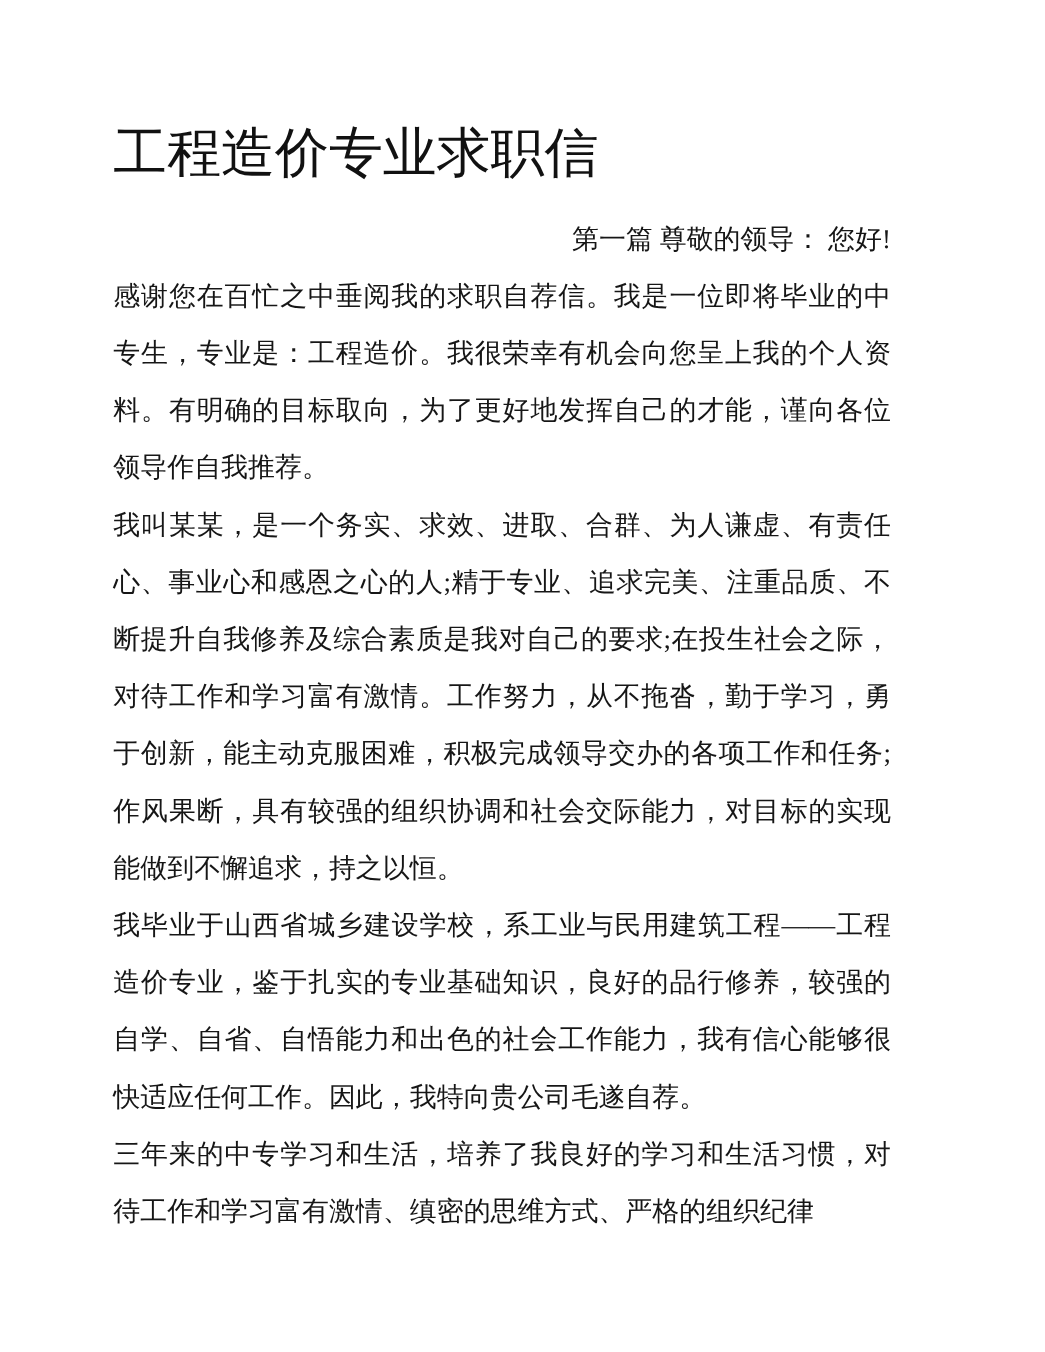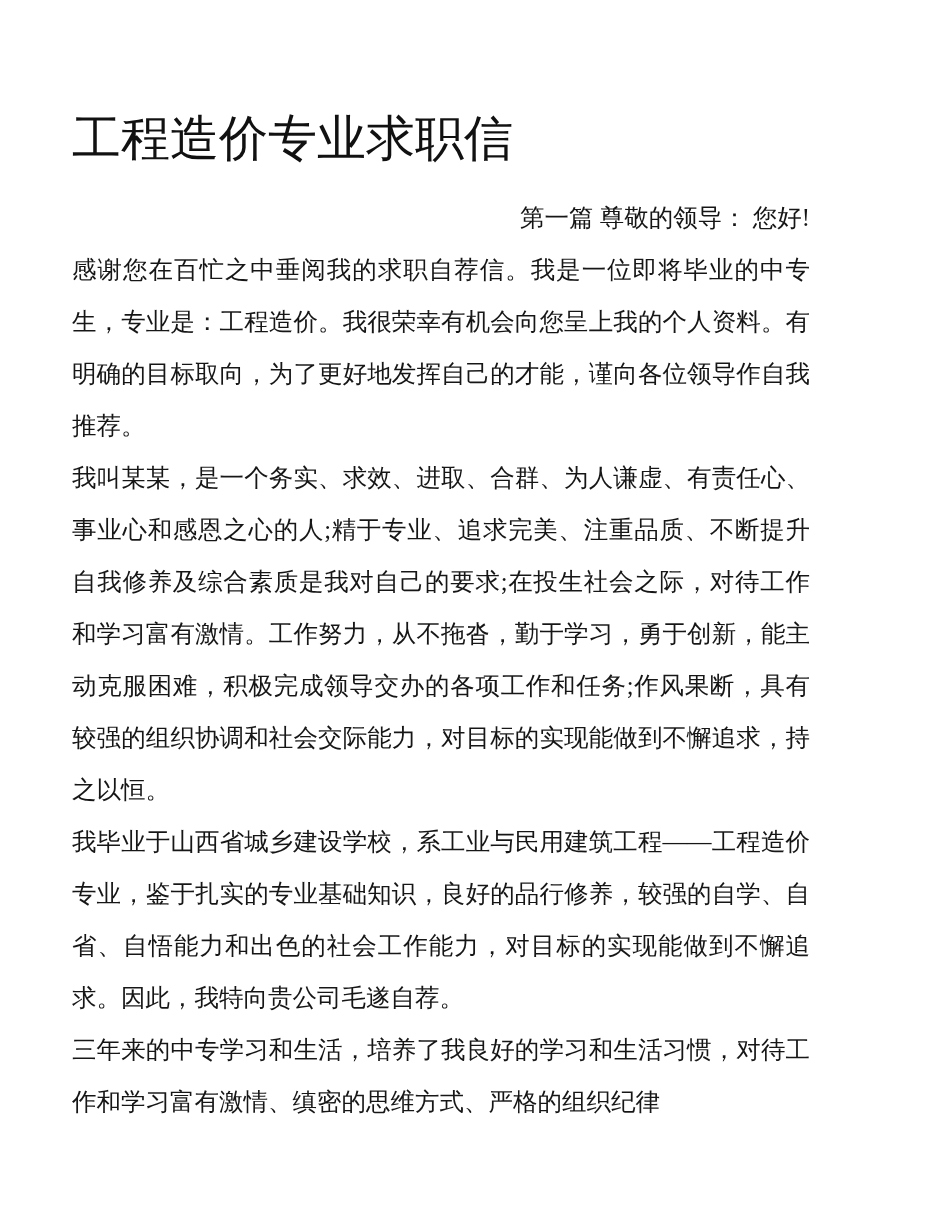--- a/index.html
+++ b/index.html
@@ -11,21 +11,21 @@
     width: 950px;
     height: 1229px;
     overflow: hidden;
     font-family: "Liberation Serif", "DejaVu Serif", serif;
     color: #111111;
   }
   .page {
     box-sizing: border-box;
     width: 950px;
     height: 1229px;
-    padding: 106px 140px 0 72px;
+    padding: 106px 140px 0 103px;
     background: #ffffff;
   }
   .doc-title {
     font-size: 49px;
     font-weight: 400;
     line-height: 1.35;
     margin: 0 0 20px 0;
     letter-spacing: 0;
     color: #111111;
     white-space: nowrap;
@@ -46,16 +46,16 @@
 </head>
 <body>
 
 <div class="page">
   <h1 class="doc-title">工程造价专业求职信</h1>
 
   <div class="doc-body">
     <p class="opening">第一篇 尊敬的领导： 您好!</p>
     <p>感谢您在百忙之中垂阅我的求职自荐信。我是一位即将毕业的中专生，专业是：工程造价。我很荣幸有机会向您呈上我的个人资料。有明确的目标取向，为了更好地发挥自己的才能，谨向各位领导作自我推荐。</p>
     <p>我叫某某，是一个务实、求效、进取、合群、为人谦虚、有责任心、事业心和感恩之心的人;精于专业、追求完美、注重品质、不断提升自我修养及综合素质是我对自己的要求;在投生社会之际，对待工作和学习富有激情。工作努力，从不拖沓，勤于学习，勇于创新，能主动克服困难，积极完成领导交办的各项工作和任务;作风果断，具有较强的组织协调和社会交际能力，对目标的实现能做到不懈追求，持之以恒。</p>
-    <p>我毕业于山西省城乡建设学校，系工业与民用建筑工程——工程造价专业，鉴于扎实的专业基础知识，良好的品行修养，较强的自学、自省、自悟能力和出色的社会工作能力，对目标的实现能做到不懈追求。因此，我特向贵公司毛遂自荐。</p>
+    <p>我毕业于山西省城乡建设学校，系工业与民用建筑工程——工程造价专业，鉴于扎实的专业基础知识，良好的品行修养，较强的自学、自省、自悟能力和出色的社会工作能力，我有信心能够很快适应任何工作。因此，我特向贵公司毛遂自荐。</p>
     <p>三年来的中专学习和生活，培养了我良好的学习和生活习惯，对待工作和学习富有激情、缜密的思维方式、严格的组织纪律</p>
   </div>
 </div>
 
 </body></html>

